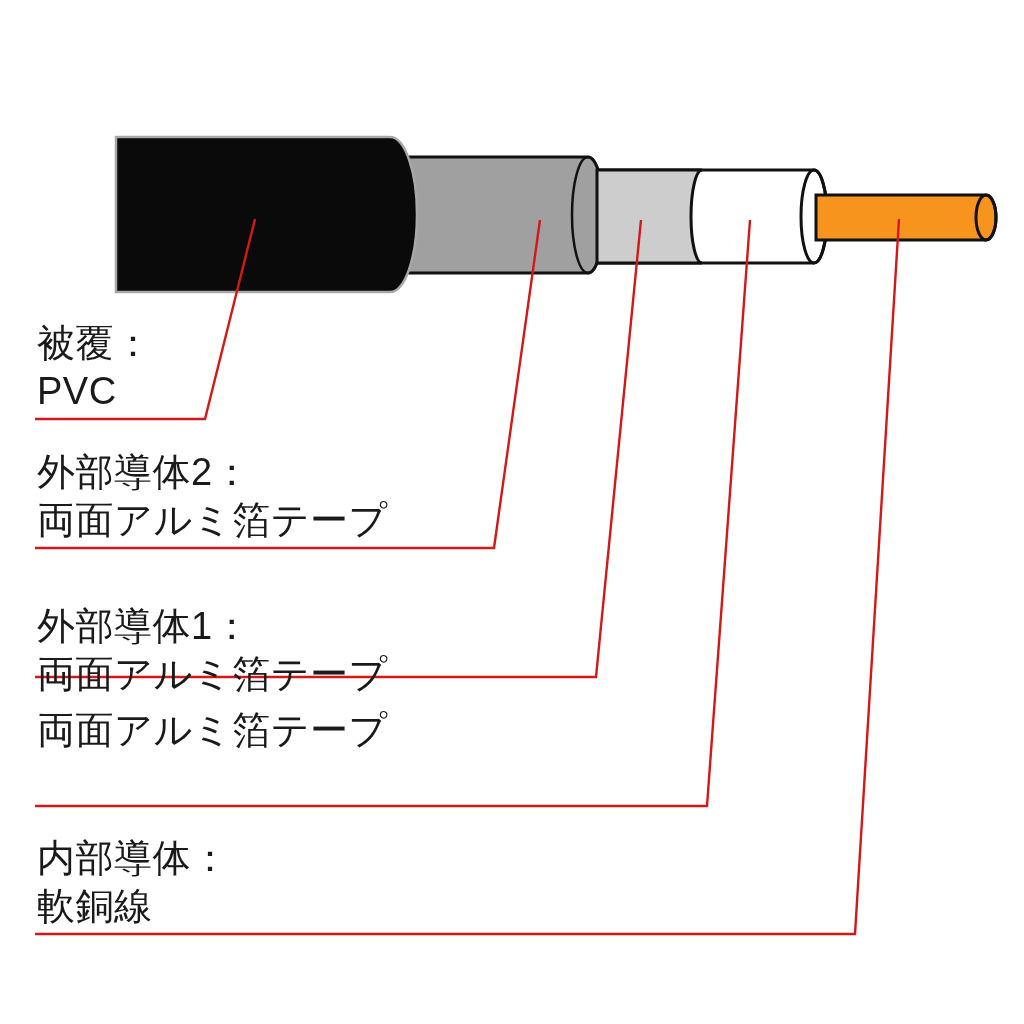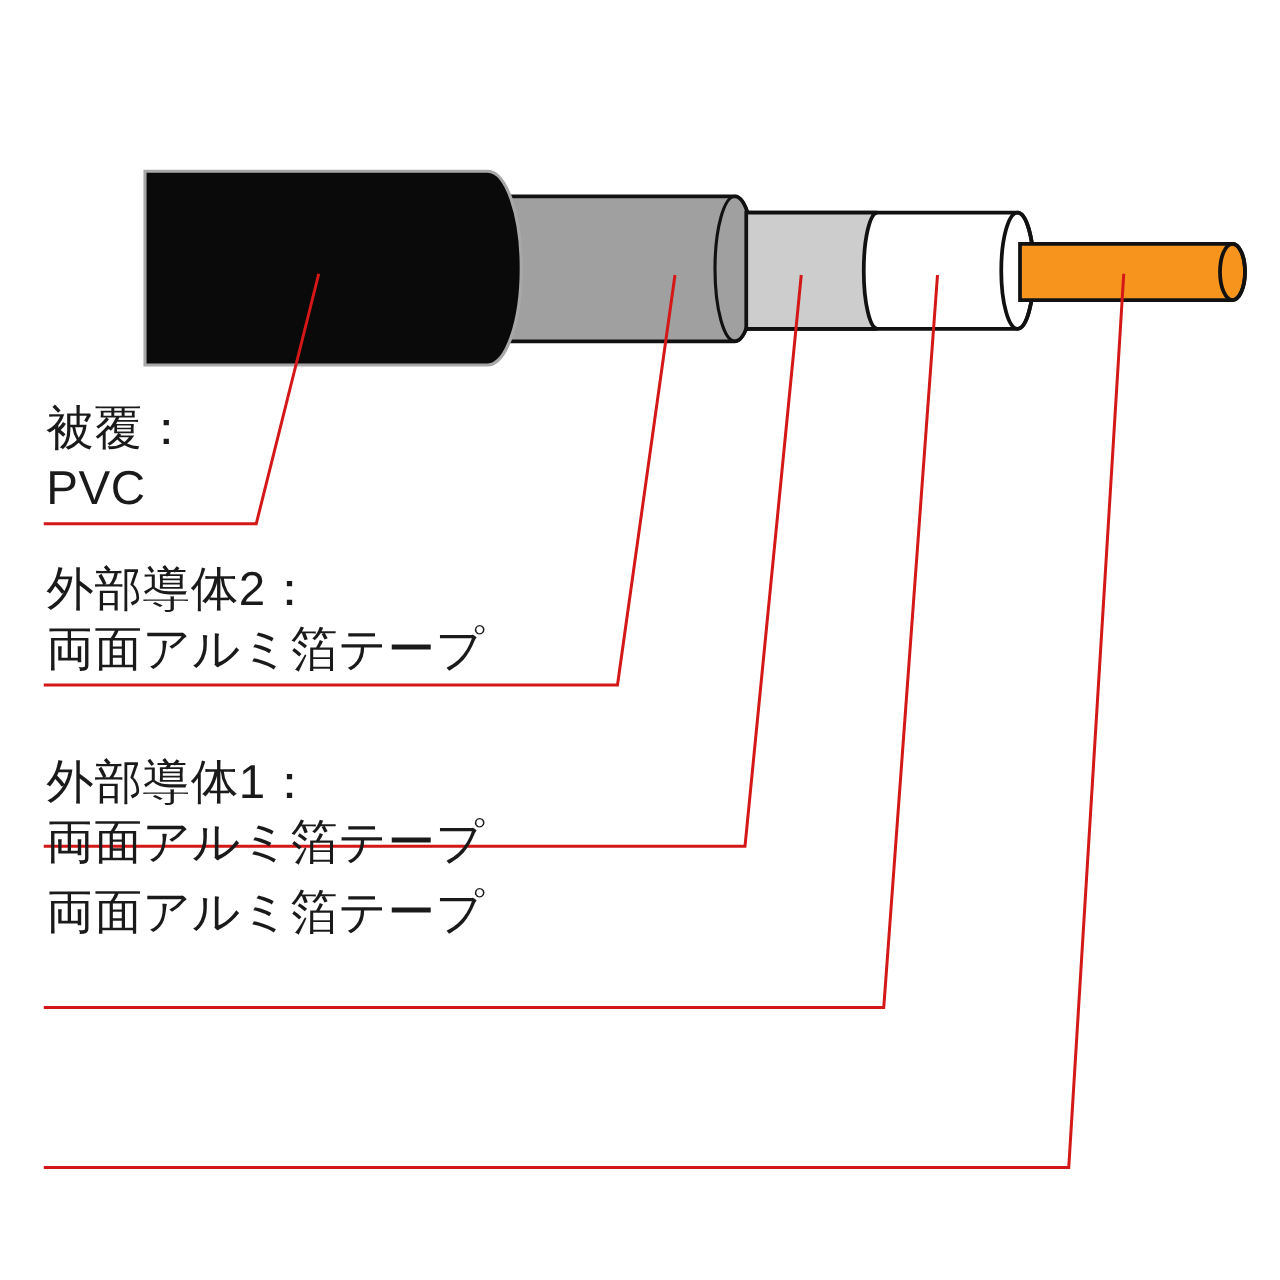--- a/index.html
+++ b/index.html
@@ -74,14 +74,18 @@
 
   <div class="label-block" style="top:602px">
     <div>外部導体1：</div>
     <div>両面アルミ箔テープ</div>
   </div>
 
   <div class="label-block" style="top:706px">
     <div>両面アルミ箔テープ</div>
   </div>
 
+  <div class="label-block" style="top:834px">
+    <div>内部導体：</div>
+    <div>軟銅線</div>
+  </div>
 
 </div>
 
 </body></html>

